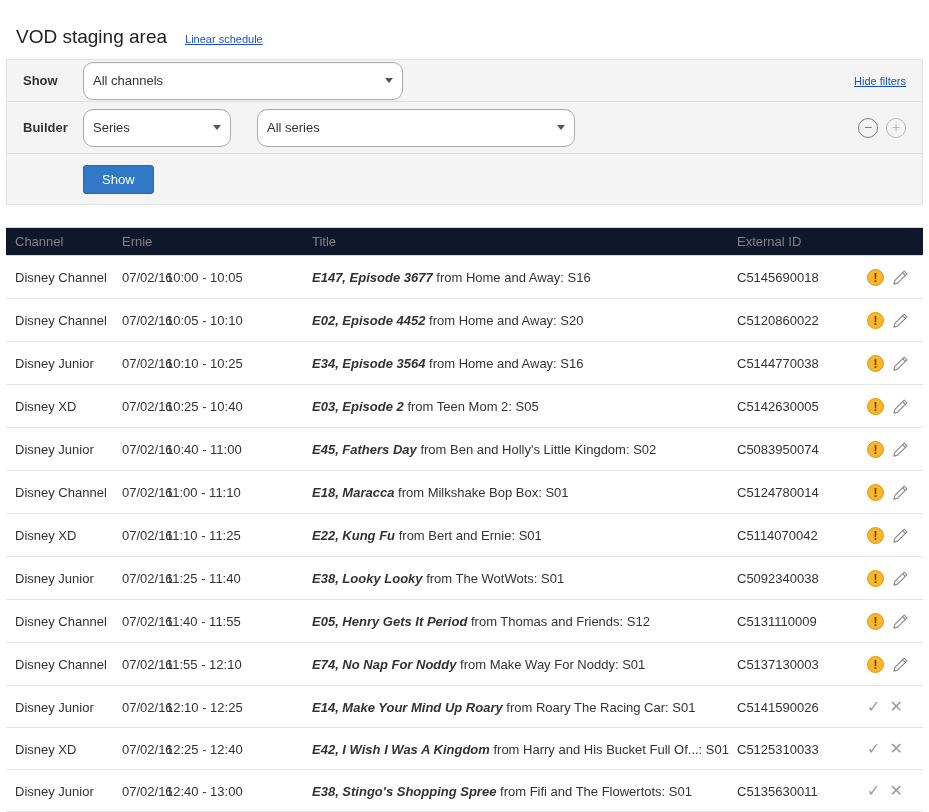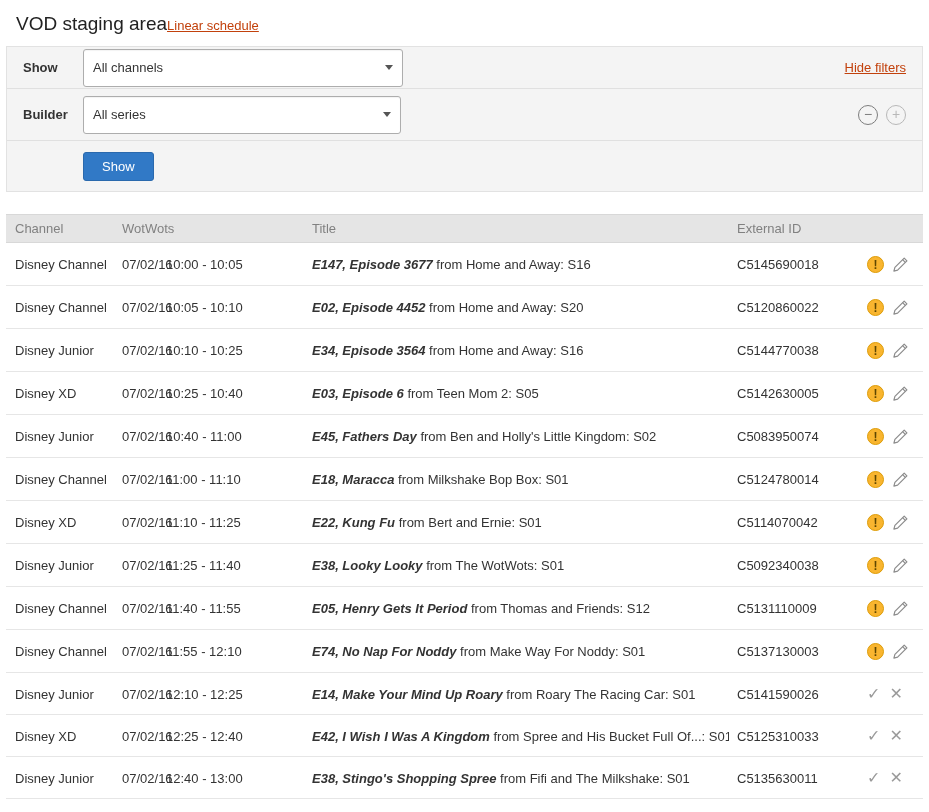--- a/index.html
+++ b/index.html
@@ -8,31 +8,32 @@
     font-family: "Liberation Sans", sans-serif;
     color: #333;
     width: 929px;
   }
   .page { width: 929px; }
 
   
   .page-header {
     display: flex;
     align-items: baseline;
-    padding: 13px 16px 11px 16px;
+    gap: 18px;
+    padding: 26px 16px 11px 16px;
   }
   .page-title {
     font-size: 19px;
     font-weight: 500;
     color: #222;
     margin: 0;
   }
   a.link {
-    font-size: 13px;
-    color: #c2410c;
+    font-size: 11px;
+    color: #1d4ed8;
     text-decoration: underline;
     cursor: pointer;
   }
 
   
   .filter-panel {
     margin: 0 6px;
     background: #f4f4f4;
     border: 1px solid #e2e2e2;
   }
@@ -47,21 +48,21 @@
   .flabel {
     flex: 0 0 60px;
     font-size: 13px;
     font-weight: bold;
     color: #333;
   }
 
   .select {
     background: #fff;
     border: 1px solid #adadad;
-    border-radius: 3px;
+    border-radius: 10px;
     height: 30px;
     display: flex;
     align-items: center;
     justify-content: space-between;
     padding: 18px 9px;
     font-size: 13px;
     color: #333;
     cursor: pointer;
     box-shadow: inset 0 1px 1px rgba(0,0,0,0.05);
   }
@@ -106,21 +107,21 @@
 
   
   table.grid {
     width: 917px;
     margin: 22px 6px 0 6px;
     border-collapse: collapse;
     font-size: 13px;
     table-layout: fixed;
   }
   thead th {
-    background: #e5e5e5;
+    background: #0f172a;
     color: #818181;
     font-weight: normal;
     text-align: left;
     font-size: 13px;
     padding: 6px 8px;
     border-top: 1px solid #d8d8d8;
     border-bottom: 1px solid #d8d8d8;
   }
   thead th:first-child, tbody td:first-child { padding-left: 9px; }
   tbody td {
@@ -176,20 +177,24 @@
         <span>All channels</span>
         <span class="caret"></span>
       </div>
       <div class="right-slot">
         <a class="link">Hide filters</a>
       </div>
     </div>
 
     <div class="filter-row row-filters">
       <span class="flabel">Builder</span>
+      <div class="select select-type">
+        <span>Series</span>
+        <span class="caret"></span>
+      </div>
       <div class="select select-series">
         <span>All series</span>
         <span class="caret"></span>
       </div>
       <div class="right-slot">
         <button class="circle-btn minus">−</button>
         <button class="circle-btn plus">+</button>
       </div>
     </div>
 
@@ -204,21 +209,21 @@
     <colgroup>
       <col style="width:108px">
       <col style="width:190px">
       <col style="width:425px">
       <col style="width:130px">
       <col style="width:64px">
     </colgroup>
     <thead>
       <tr>
         <th>Channel</th>
-        <th>WotWots</th>
+        <th>Ernie</th>
         <th>Title</th>
         <th>External ID</th>
         <th></th>
       </tr>
     </thead>
     <tbody>
   <tr class="status-warning">
     <td class="td-channel">Disney Channel</td>
     <td class="td-period"><span class="date">07/02/16</span><span class="time">10:00 - 10:05</span></td>
     <td class="td-title"><b>E147, Episode 3677</b> <span>from Home and Away: S16</span></td>
@@ -271,21 +276,21 @@
           </svg>
         </span>
 
       </span>
     </td>
   </tr>
 
   <tr class="status-warning">
     <td class="td-channel">Disney XD</td>
     <td class="td-period"><span class="date">07/02/16</span><span class="time">10:25 - 10:40</span></td>
-    <td class="td-title"><b>E03, Episode 6</b> <span>from Teen Mom 2: S05</span></td>
+    <td class="td-title"><b>E03, Episode 2</b> <span>from Teen Mom 2: S05</span></td>
     <td class="td-extid">C5142630005</td>
     <td class="td-icons">
       <span class="icons-wrap">
         <span class="warn-icon">!</span>
         <span class="edit-icon">
           <svg width="15" height="15" viewBox="0 0 15 15" aria-hidden="true">
             <path d="M11.2 1.1 L13.9 3.8 L4.6 13.1 L0.9 14.1 L1.9 10.4 Z" fill="none" stroke="#8c8c8c" stroke-width="1.2" stroke-linejoin="round"></path>
             <line x1="9.6" y1="2.7" x2="12.3" y2="5.4" stroke="#8c8c8c" stroke-width="1.2"></line>
           </svg>
         </span>
@@ -418,35 +423,35 @@
 
         <span class="check-icon">✓</span>
         <span class="x-icon">✕</span>
       </span>
     </td>
   </tr>
 
   <tr class="status-ok">
     <td class="td-channel">Disney XD</td>
     <td class="td-period"><span class="date">07/02/16</span><span class="time">12:25 - 12:40</span></td>
-    <td class="td-title"><b>E42, I Wish I Was A Kingdom</b> <span>from Spree and His Bucket Full Of...: S01</span></td>
+    <td class="td-title"><b>E42, I Wish I Was A Kingdom</b> <span>from Harry and His Bucket Full Of...: S01</span></td>
     <td class="td-extid">C5125310033</td>
     <td class="td-icons">
       <span class="icons-wrap">
 
         <span class="check-icon">✓</span>
         <span class="x-icon">✕</span>
       </span>
     </td>
   </tr>
 
   <tr class="status-ok">
     <td class="td-channel">Disney Junior</td>
     <td class="td-period"><span class="date">07/02/16</span><span class="time">12:40 - 13:00</span></td>
-    <td class="td-title"><b>E38, Stingo's Shopping Spree</b> <span>from Fifi and The Milkshake: S01</span></td>
+    <td class="td-title"><b>E38, Stingo's Shopping Spree</b> <span>from Fifi and The Flowertots: S01</span></td>
     <td class="td-extid">C5135630011</td>
     <td class="td-icons">
       <span class="icons-wrap">
 
         <span class="check-icon">✓</span>
         <span class="x-icon">✕</span>
       </span>
     </td>
   </tr>
 

